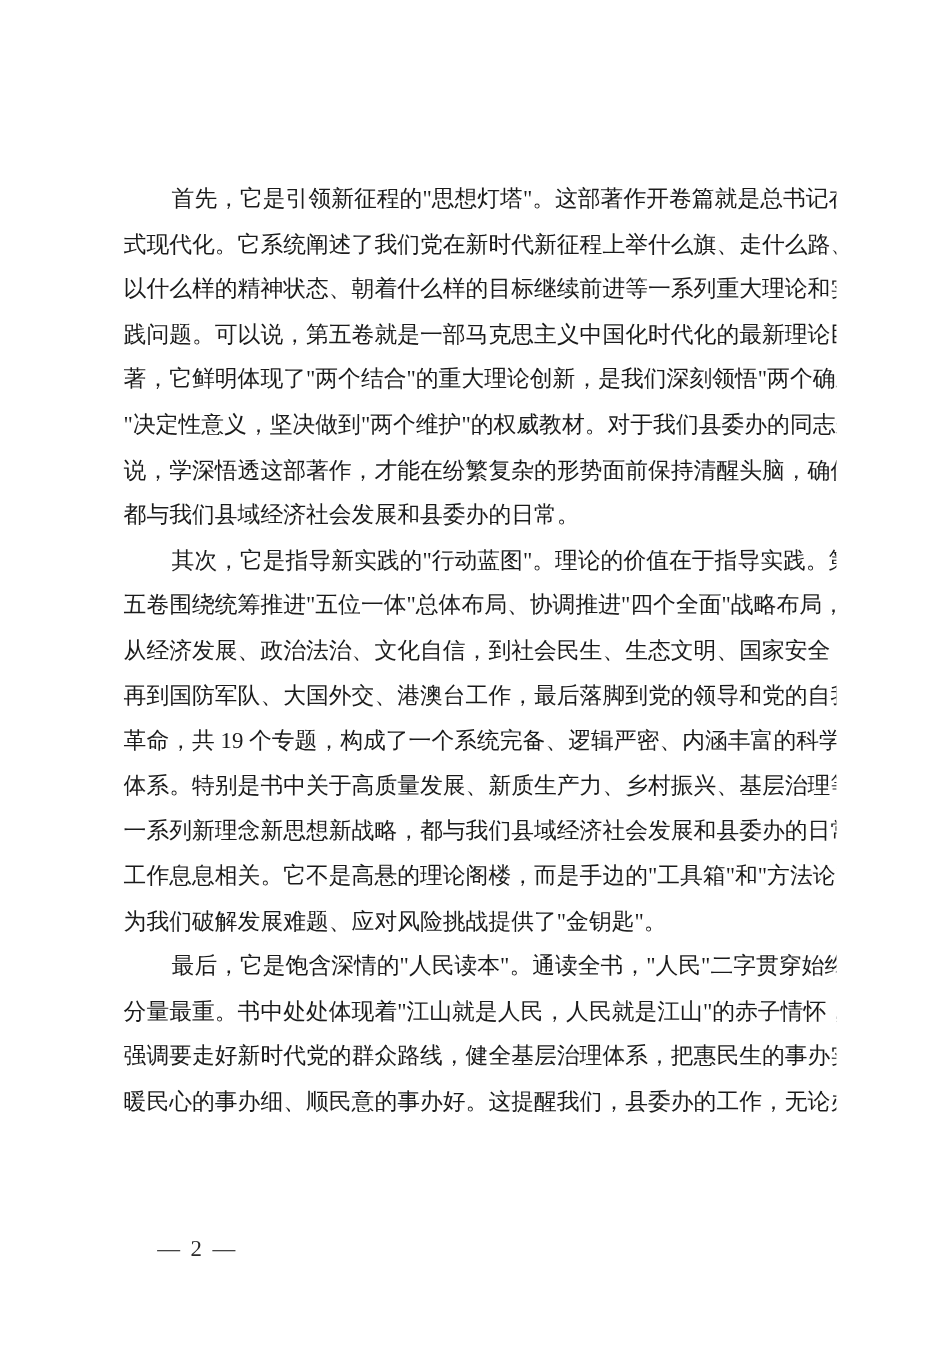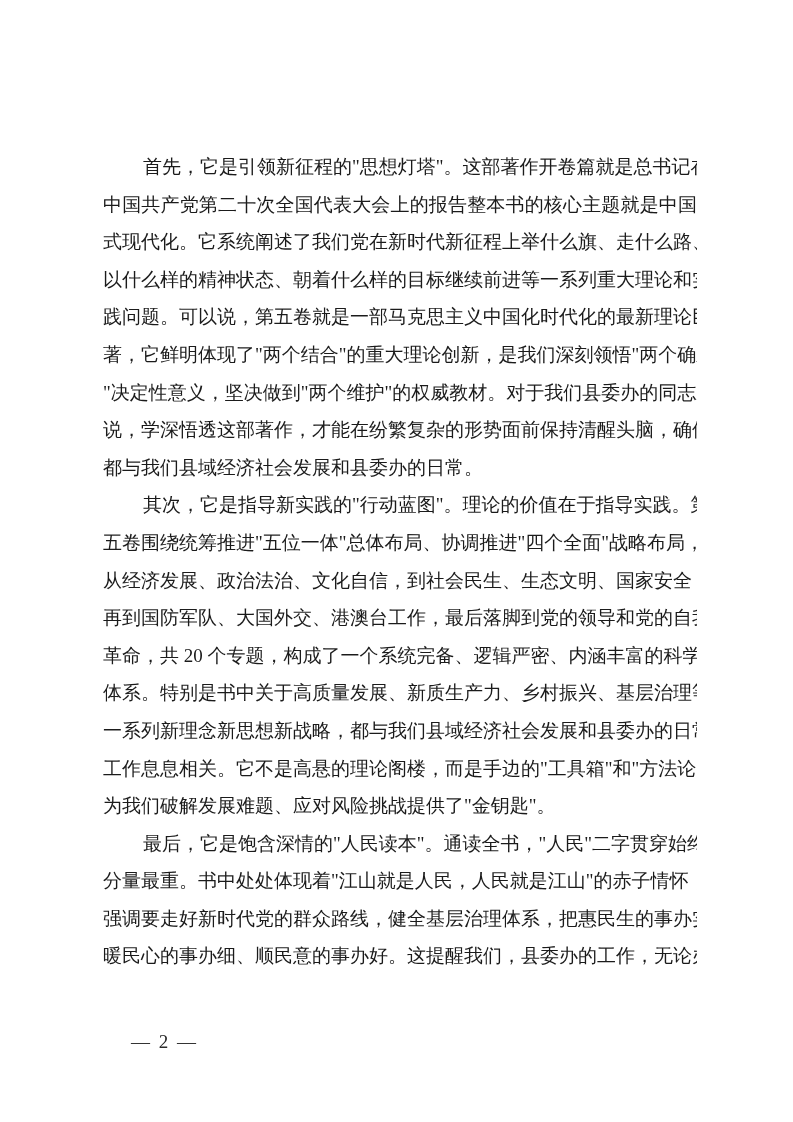--- a/index.html
+++ b/index.html
@@ -54,36 +54,35 @@
   }
 </style>
 </head>
 <body>
 
 <div class="page">
   <div class="text-block">
 
     <div class="para">
       <div class="line indent">首先，它是引领新征程的"思想灯塔"。这部著作开卷篇就是总书记在</div>
-      <div class="line">中国共产党第二十次全国代表大会上的报告整本书的核心主题就是中国</div>
       <div class="line">式现代化。它系统阐述了我们党在新时代新征程上举什么旗、走什么路、</div>
       <div class="line">以什么样的精神状态、朝着什么样的目标继续前进等一系列重大理论和实</div>
       <div class="line">践问题。可以说，第五卷就是一部马克思主义中国化时代化的最新理论巨</div>
       <div class="line">著，它鲜明体现了"两个结合"的重大理论创新，是我们深刻领悟"两个确立</div>
       <div class="line">"决定性意义，坚决做到"两个维护"的权威教材。对于我们县委办的同志来</div>
       <div class="line">说，学深悟透这部著作，才能在纷繁复杂的形势面前保持清醒头脑，确保</div>
       <div class="line para-end">都与我们县域经济社会发展和县委办的日常。</div>
     </div>
 
     <div class="para">
       <div class="line indent">其次，它是指导新实践的"行动蓝图"。理论的价值在于指导实践。第</div>
       <div class="line">五卷围绕统筹推进"五位一体"总体布局、协调推进"四个全面"战略布局，</div>
       <div class="line">从经济发展、政治法治、文化自信，到社会民生、生态文明、国家安全，</div>
       <div class="line">再到国防军队、大国外交、港澳台工作，最后落脚到党的领导和党的自我</div>
-      <div class="line">革命，共 20 个专题，构成了一个系统完备、逻辑严密、内涵丰富的科学</div>
+      <div class="line">革命，共 19 个专题，构成了一个系统完备、逻辑严密、内涵丰富的科学</div>
       <div class="line">体系。特别是书中关于高质量发展、新质生产力、乡村振兴、基层治理等</div>
       <div class="line">一系列新理念新思想新战略，都与我们县域经济社会发展和县委办的日常</div>
       <div class="line">工作息息相关。它不是高悬的理论阁楼，而是手边的"工具箱"和"方法论"，</div>
       <div class="line para-end">为我们破解发展难题、应对风险挑战提供了"金钥匙"。</div>
     </div>
 
     <div class="para">
       <div class="line indent">最后，它是饱含深情的"人民读本"。通读全书，"人民"二字贯穿始终，</div>
       <div class="line">分量最重。书中处处体现着"江山就是人民，人民就是江山"的赤子情怀，</div>
       <div class="line">强调要走好新时代党的群众路线，健全基层治理体系，把惠民生的事办实、</div>

